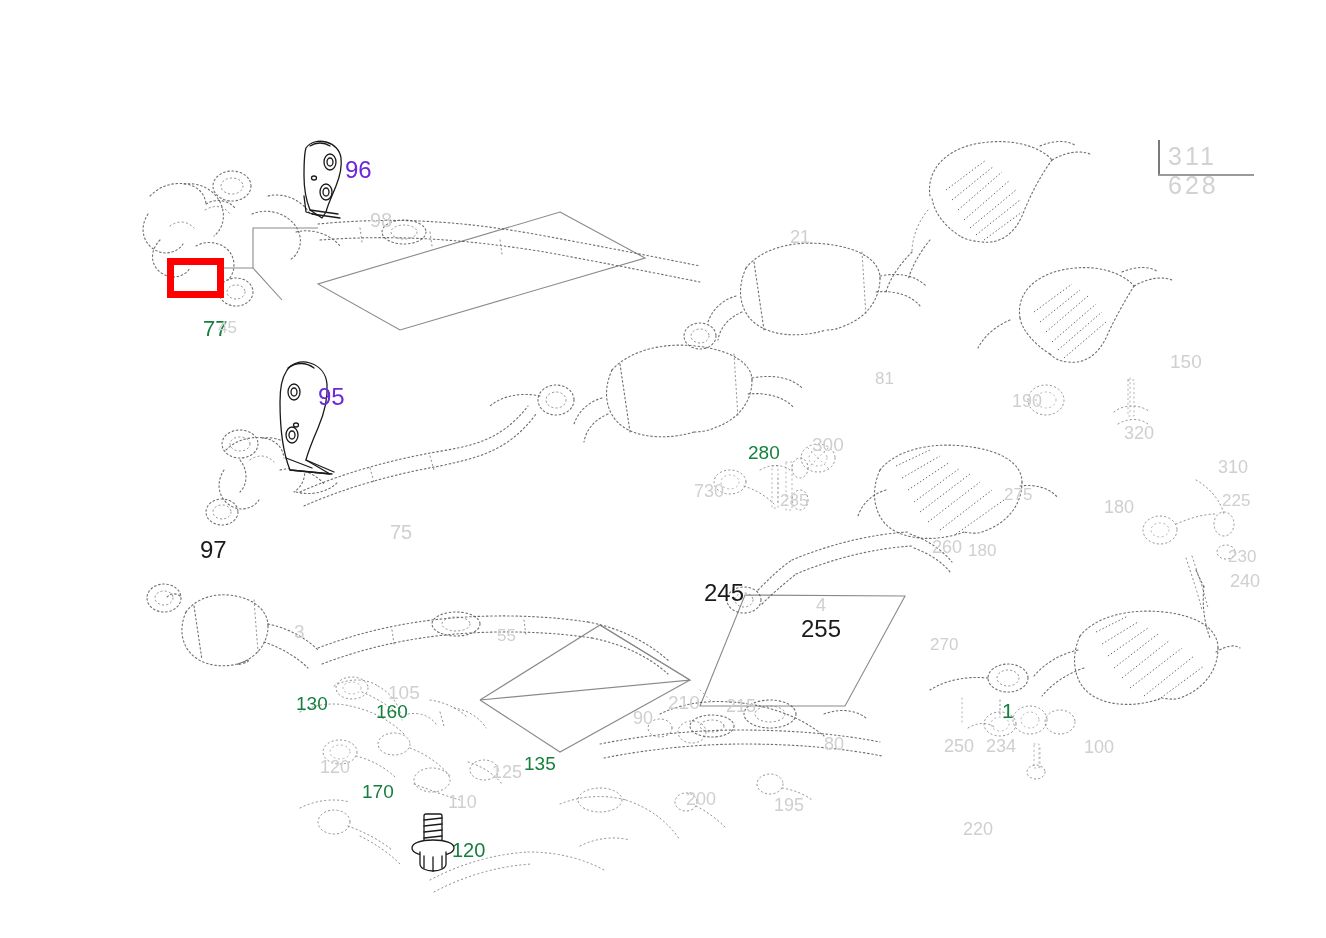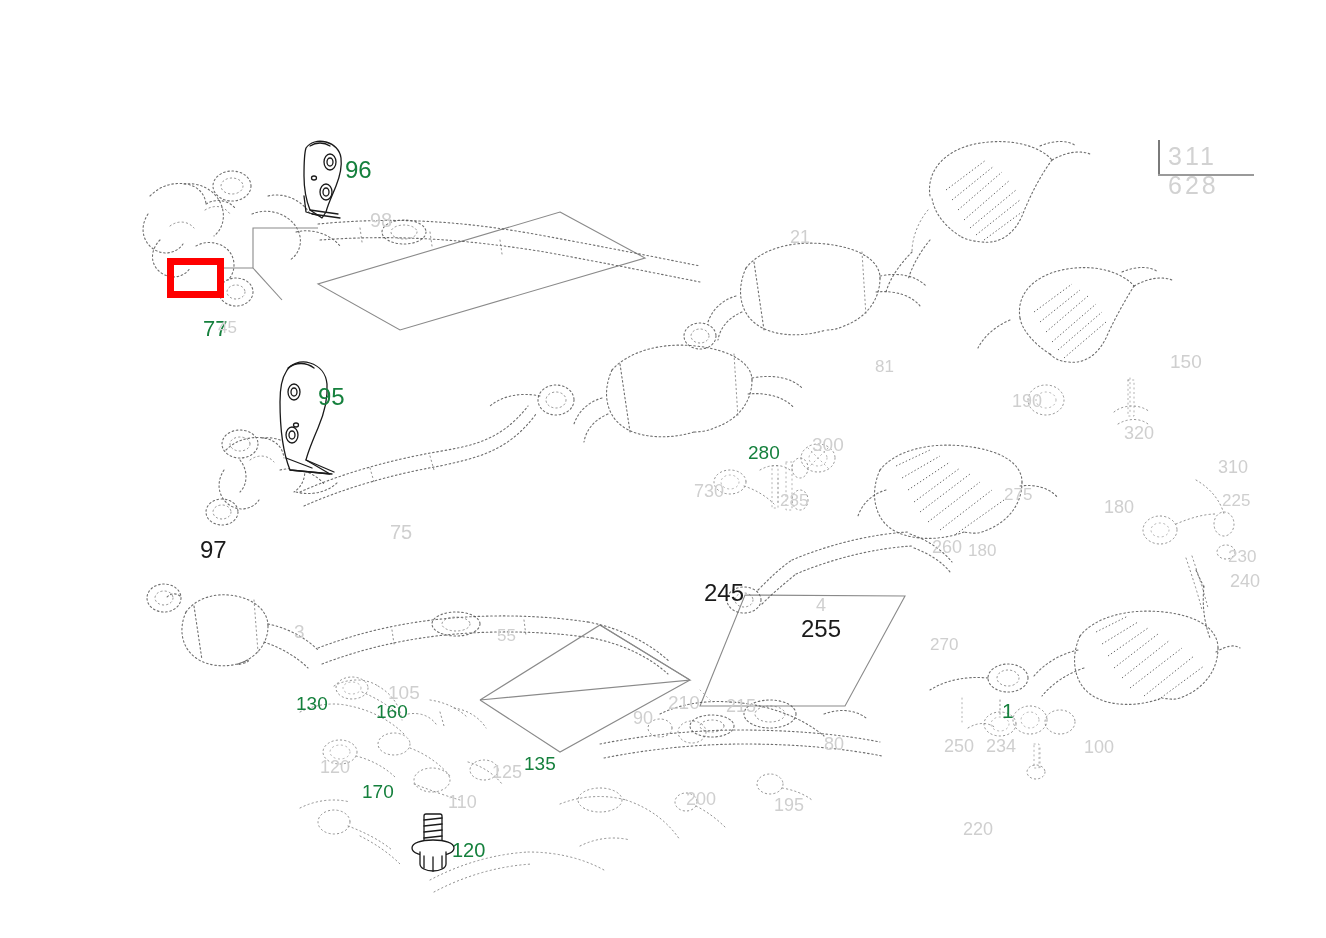--- a/index.html
+++ b/index.html
@@ -27,21 +27,21 @@
   }
   
   .callout {
     position: absolute;
     white-space: nowrap;
     font-family: "Liberation Sans", sans-serif;
     line-height: 1;
     user-select: none;
   }
   .lbl-dark   { color: #1a1a1a; }
-  .lbl-mid    { color: #15803d; }
+  .lbl-mid    { color: #6d28d9; }
   .lbl-faint  { color: #15803d; }
   .lbl-vfaint { color: #cfcfcf; }
 
   
   #highlight-box {
     position: absolute;
     box-sizing: border-box;
     background: transparent;
   }
   
@@ -453,21 +453,21 @@
   </div>
 
   <div id="highlight-box" style="left: 167px; top: 258px; width: 57px; height: 40px; border: 7px solid rgb(255, 0, 0);"></div>
 
   <div id="callout-layer">
       <div class="callout lbl-mid" style="left: 345px; top: 158px; font-size: 24px;">96</div>
       <div class="callout lbl-vfaint" style="left: 370px; top: 210px; font-size: 20px;">98</div>
       <div class="callout lbl-vfaint" style="left: 790px; top: 228px; font-size: 18px;">21</div>
       <div class="callout lbl-faint" style="left: 203px; top: 318px; font-size: 22px;">77</div>
       <div class="callout lbl-vfaint" style="left: 218px; top: 296px; font-size: 17px; margin-top: 23px;">45</div>
-      <div class="callout lbl-vfaint" style="left: 875px; top: 358px; font-size: 17px;">81</div>
+      <div class="callout lbl-vfaint" style="left: 875px; top: 370px; font-size: 17px;">81</div>
       <div class="callout lbl-mid" style="left: 318px; top: 385px; font-size: 24px;">95</div>
       <div class="callout lbl-vfaint" style="left: 1170px; top: 352px; font-size: 19px;">150</div>
       <div class="callout lbl-vfaint" style="left: 1012px; top: 392px; font-size: 18px;">190</div>
       <div class="callout lbl-vfaint" style="left: 1124px; top: 424px; font-size: 18px;">320</div>
       <div class="callout lbl-faint" style="left: 748px; top: 443px; font-size: 19px;">280</div>
       <div class="callout lbl-vfaint" style="left: 812px; top: 435px; font-size: 19px;">300</div>
       <div class="callout lbl-vfaint" style="left: 694px; top: 482px; font-size: 18px;">730</div>
       <div class="callout lbl-vfaint" style="left: 780px; top: 492px; font-size: 17px;">285</div>
       <div class="callout lbl-vfaint" style="left: 1218px; top: 458px; font-size: 18px;">310</div>
       <div class="callout lbl-vfaint" style="left: 390px; top: 522px; font-size: 20px;">75</div>

